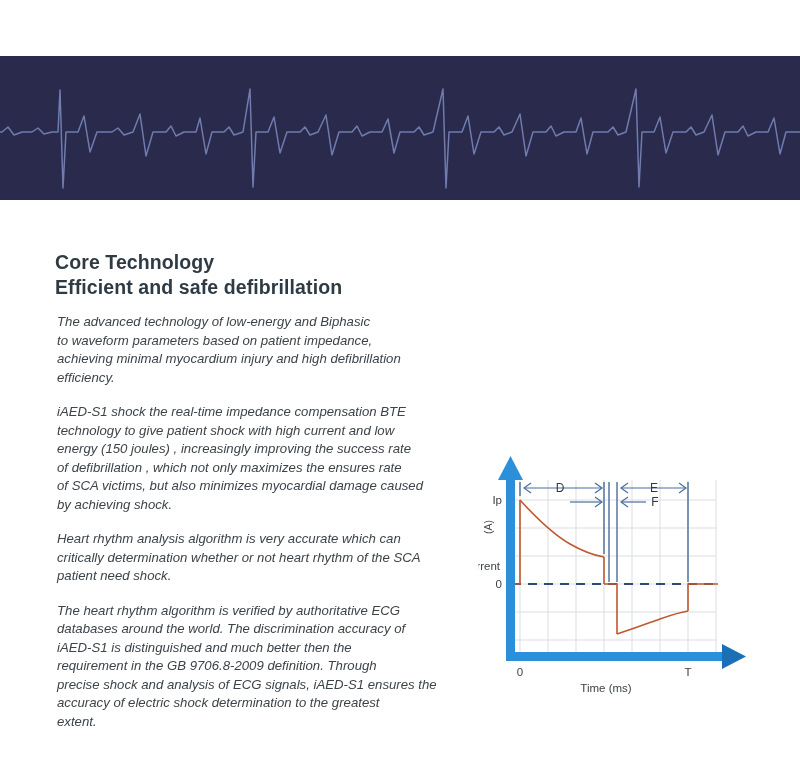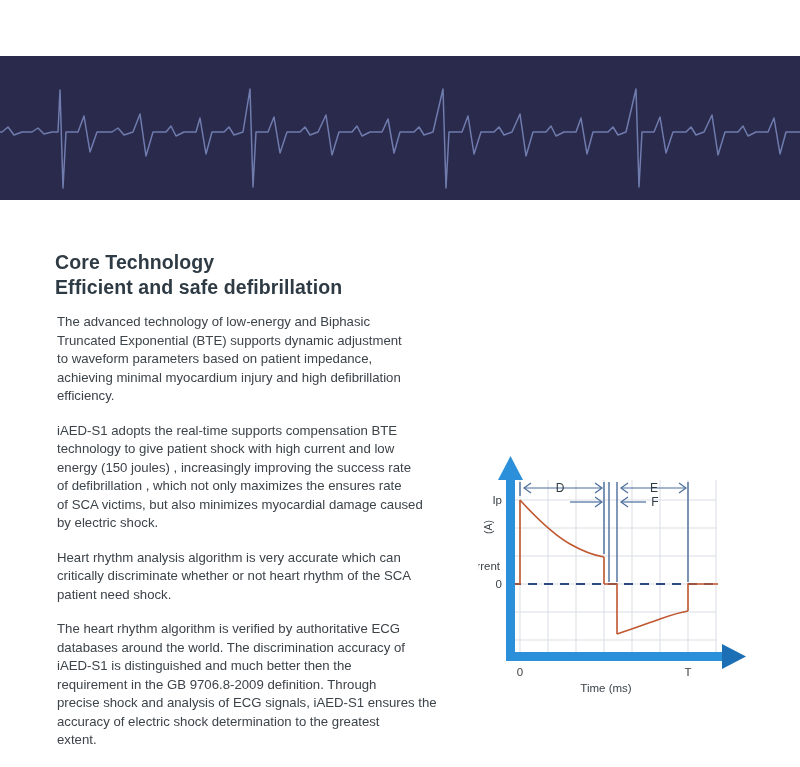--- a/index.html
+++ b/index.html
@@ -62,21 +62,21 @@
     width: 400px;
   }
 
   .para {
     color: #3c4349;
     font-size: 13.2px;
     line-height: 18.5px;
     margin: 0 0 16px 0;
     text-align: left;
   }
-  .para .ln { display: block; white-space: nowrap; }
+  .para .ln { display: block; white-space: nowrap; font-style: italic; }
 
   
   .chart-wrap {
     position: absolute;
     left: 478px;
     top: 452px;
     width: 300px;
     height: 250px;
   }
   .chart-wrap svg {
@@ -126,38 +126,37 @@
 
   <div class="heading">
     <div>Core Technology</div>
     <div>Efficient and safe defibrillation</div>
   </div>
 
   <div class="body-col">
 
     <p class="para">
       <span class="ln">The advanced technology of low-energy and Biphasic</span>
-      <span class="ln">Truncated Exponential (BTE) supports dynamic adjustment</span>
       <span class="ln">to waveform parameters based on patient impedance,</span>
       <span class="ln">achieving minimal myocardium injury and high defibrillation</span>
       <span class="ln">efficiency.</span>
     </p>
 
     <p class="para">
-      <span class="ln">iAED-S1 adopts the real-time supports compensation BTE</span>
+      <span class="ln">iAED-S1 shock the real-time impedance compensation BTE</span>
       <span class="ln">technology to give patient shock with high current and low</span>
       <span class="ln">energy  (150 joules) ,  increasingly improving the  success rate</span>
       <span class="ln">of defibrillation , which not only maximizes the ensures rate</span>
       <span class="ln">of SCA victims, but also minimizes myocardial damage caused</span>
-      <span class="ln">by electric shock.</span>
+      <span class="ln">by achieving shock.</span>
     </p>
 
     <p class="para">
       <span class="ln">Heart  rhythm  analysis  algorithm  is very  accurate  which  can</span>
-      <span class="ln">critically  discriminate  whether  or not heart rhythm of the SCA</span>
+      <span class="ln">critically  determination  whether  or not heart rhythm of the SCA</span>
       <span class="ln">patient need shock.</span>
     </p>
 
     <p class="para">
       <span class="ln">The heart rhythm algorithm is verified by authoritative ECG</span>
       <span class="ln">databases around the world. The discrimination accuracy of</span>
       <span class="ln">iAED-S1 is distinguished and much better then the</span>
       <span class="ln">requirement in the  GB 9706.8-2009 definition. Through</span>
       <span class="ln">precise shock and analysis of ECG signals, iAED-S1 ensures the</span>
       <span class="ln">accuracy of electric shock determination to the greatest</span>

